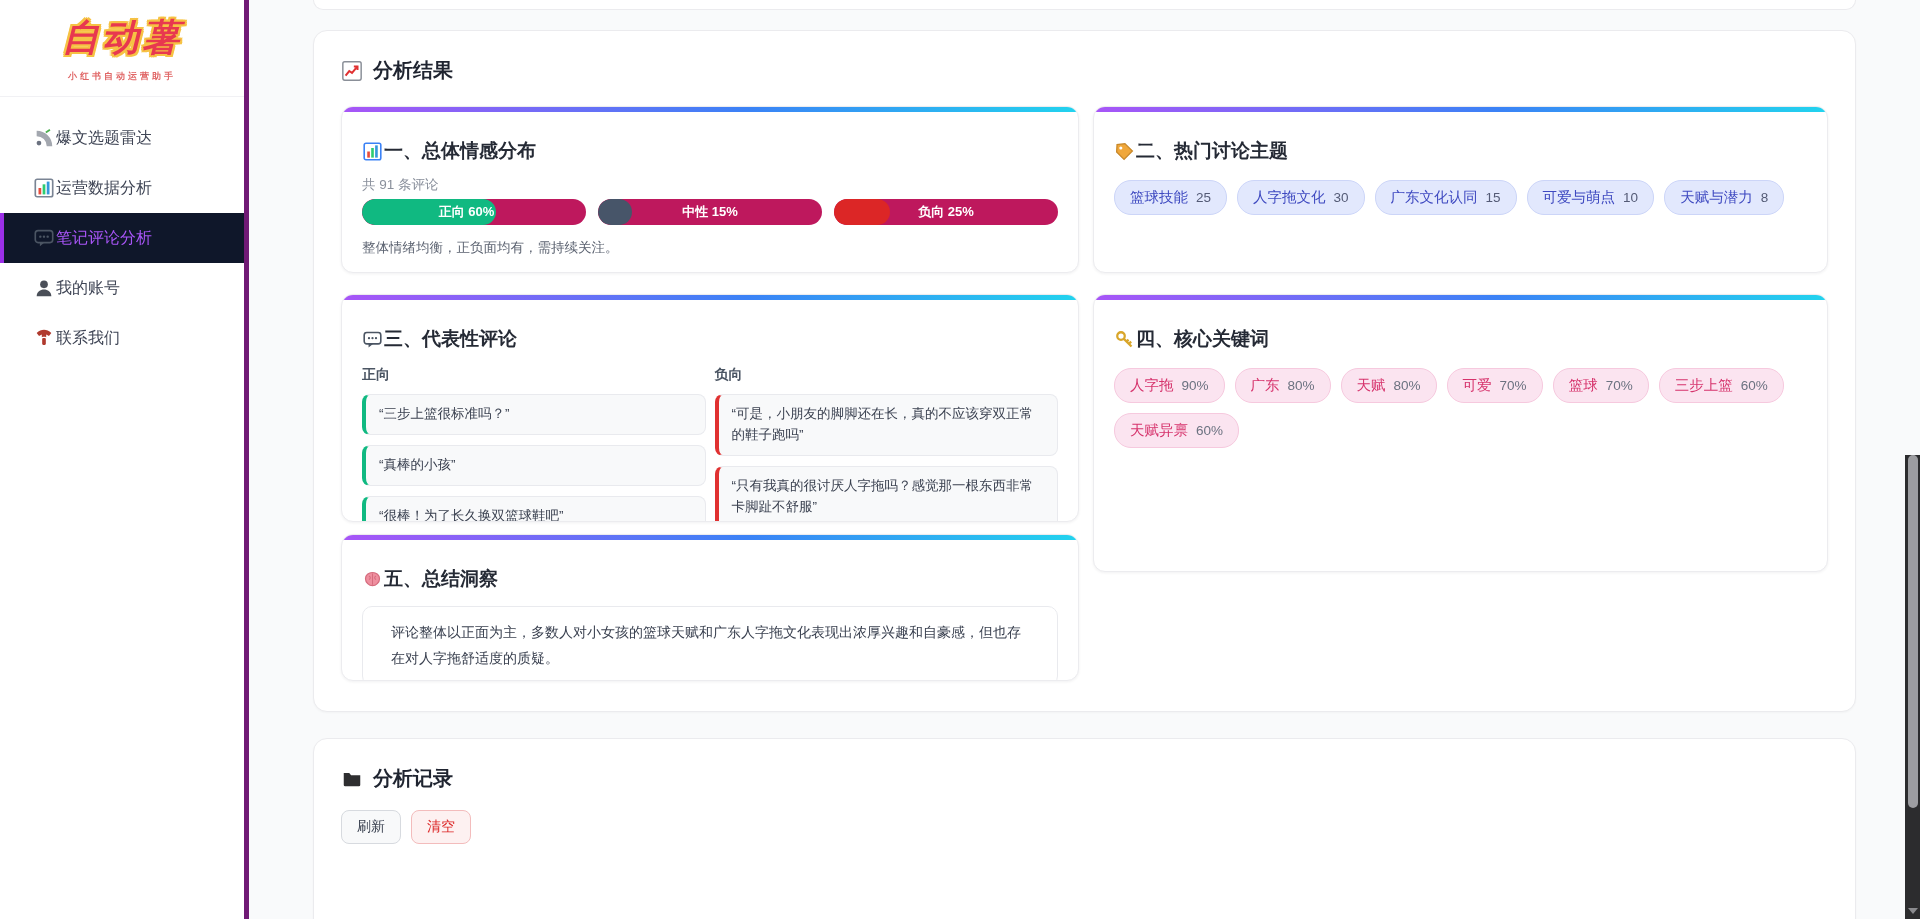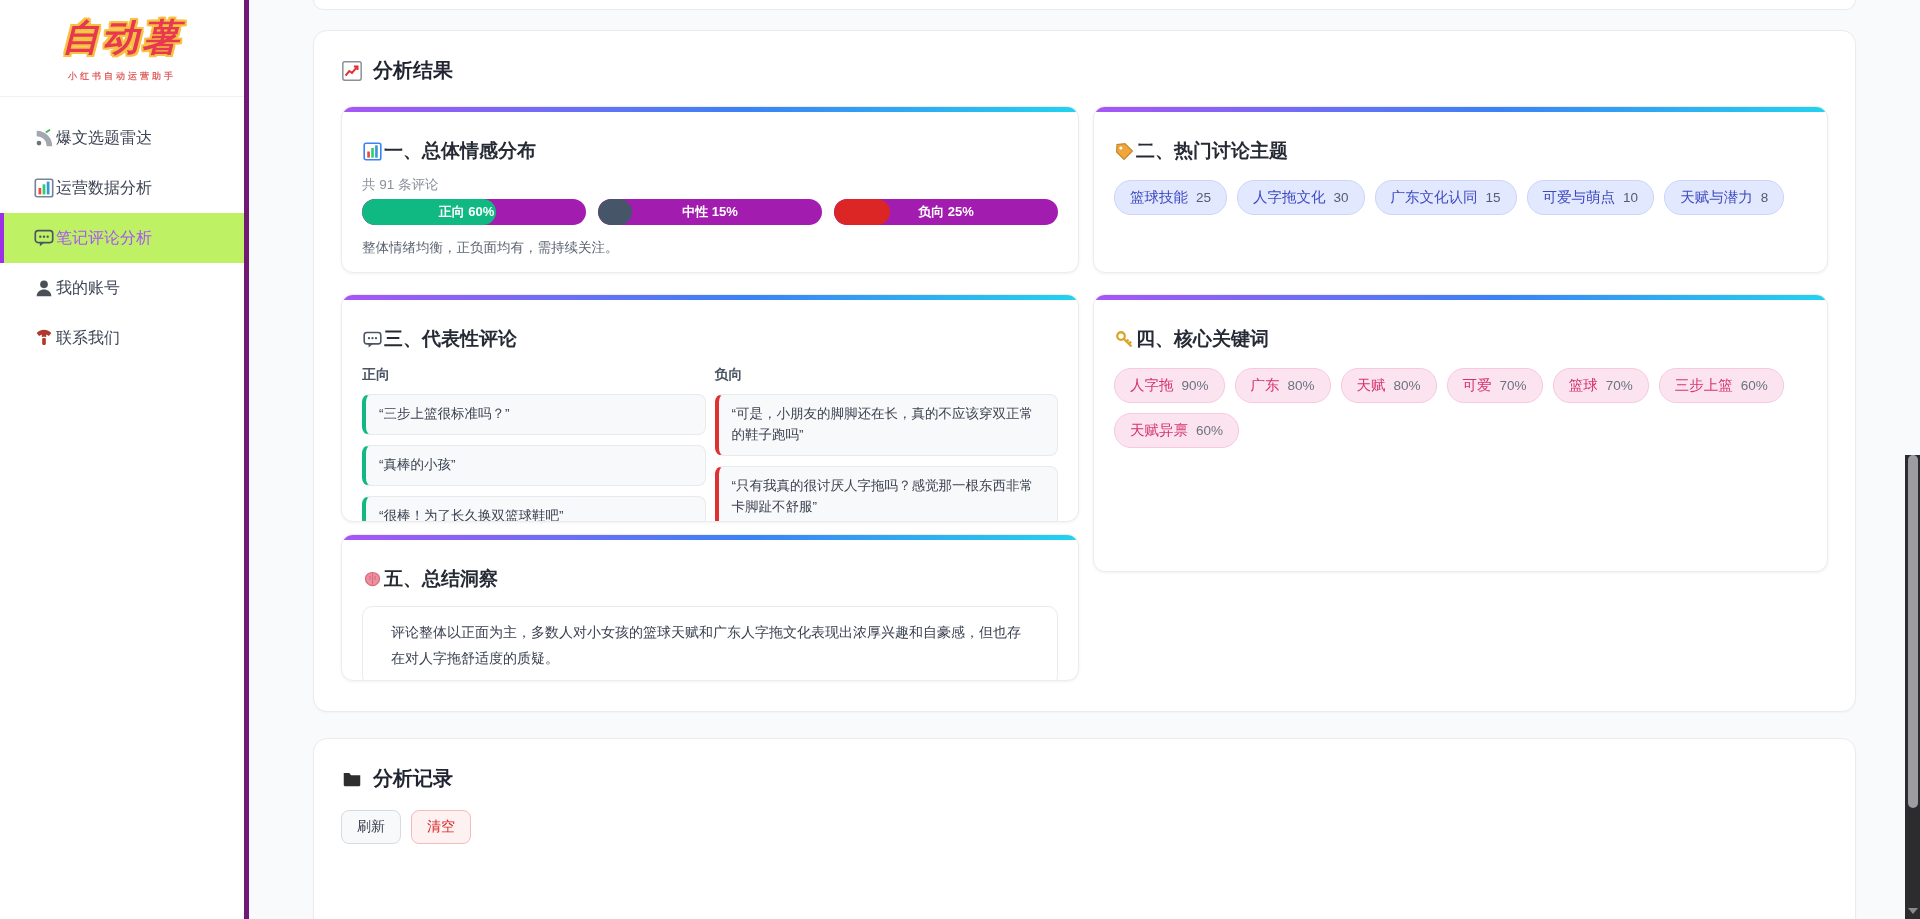--- a/index.html
+++ b/index.html
@@ -13,21 +13,21 @@
   .sidebar { width:249px; min-width:249px; background:#fff; border-right:5px solid #701a75; height:100%; }
   .logo-block { height:97px; border-bottom:1px solid #f1f1f4; display:flex; flex-direction:column; align-items:center; justify-content:center; }
   .logo-title {
     font-size:37px; font-weight:bold; font-style:italic; letter-spacing:3px; color:#e8384f;
     text-shadow:-2px 0 0 #f6c244, 2px 0 0 #f6c244, 0 -2px 0 #f6c244, 0 2px 0 #f6c244,
                 -2px -2px 0 #f6c244, 2px 2px 0 #f6c244, -2px 2px 0 #f6c244, 2px -2px 0 #f6c244;
   }
   .logo-sub { font-size:9px; font-weight:bold; color:#e06666; letter-spacing:3px; margin-top:7px; }
   .menu { padding-top:16px; }
   .menu-item { height:50px; display:flex; align-items:center; gap:0; padding-left:28px; font-size:16px; color:#3f4555; cursor:pointer; border-left:4px solid transparent; }
-  .menu-item.active { background:#bef264; border-left-color:#9b30e8; color:#a855f7; }
+  .menu-item.active { background:#0f172a; border-left-color:#9b30e8; color:#a855f7; }
   .mi-icon { width:24px; height:24px; display:flex; align-items:center; justify-content:center; }
   .mi-icon svg { width:22px; height:22px; }
   
   .main { flex:1; display:flex; flex-direction:column; align-items:center; overflow:hidden; }
   .content { width:1543px; }
   .partial-card { height:10px; background:#fff; border:1px solid #ebebee; border-top:none; border-radius:0 0 14px 14px; }
   .panel { margin-top:20px; background:#fff; border:1px solid #ebebee; border-radius:14px; padding:26px 27px 30px; box-shadow:0 1px 2px rgba(0,0,0,.03); }
   .panel-title { display:flex; align-items:center; gap:10px; font-size:20px; font-weight:bold; color:#1f2430; }
   .panel-title svg { width:22px; height:22px; }
   .cols { display:flex; gap:14px; margin-top:22px; }
@@ -35,21 +35,21 @@
   .col-right { width:735px; display:flex; flex-direction:column; }
   .acard { position:relative; background:#fff; border:1px solid #ececef; border-radius:12px; box-shadow:0 1px 3px rgba(17,24,39,.06); padding:20px 20px; overflow:hidden; }
   .acard::before { content:""; position:absolute; top:0; left:0; right:0; height:5px;
     background:linear-gradient(90deg,#a855f7 0%,#3b82f6 55%,#22d3ee 100%); }
   .acard-title { display:flex; align-items:center; gap:1px; font-size:19px; font-weight:bold; color:#252a35; margin-top:11px; }
   .acard-title svg { width:21px; height:21px; }
   
   .card-sentiment { height:167px; margin-bottom:21px; }
   .total { font-size:13.5px; color:#8a909c; margin:12px 0 5px; }
   .bars { display:flex; gap:12px; }
-  .sbar { position:relative; flex:1; height:26px; background:#a21caf; border-radius:13px; overflow:hidden; }
+  .sbar { position:relative; flex:1; height:26px; background:#be185d; border-radius:13px; overflow:hidden; }
   .sfill { height:100%; border-radius:13px; display:flex; align-items:center; justify-content:flex-end; padding-right:2px; }
   .blabel { font-size:13px; font-weight:bold; color:#fff; white-space:nowrap; }
   .bcenter { position:absolute; inset:0; display:flex; align-items:center; justify-content:center; }
   .note { font-size:13.5px; color:#5b6270; margin-top:14px; }
   
   .card-topics { height:167px; margin-bottom:21px; }
   .pills { display:flex; flex-wrap:wrap; gap:10px; margin-top:16px; }
   .tpill { display:inline-flex; align-items:center; gap:8px; background:#e2e8fd; border:1px solid #ccd5f8; color:#3e49c0; font-size:14.5px; padding:7px 15px; border-radius:17px; }
   .tpill .num { color:#545b76; font-size:13.5px; }
   

